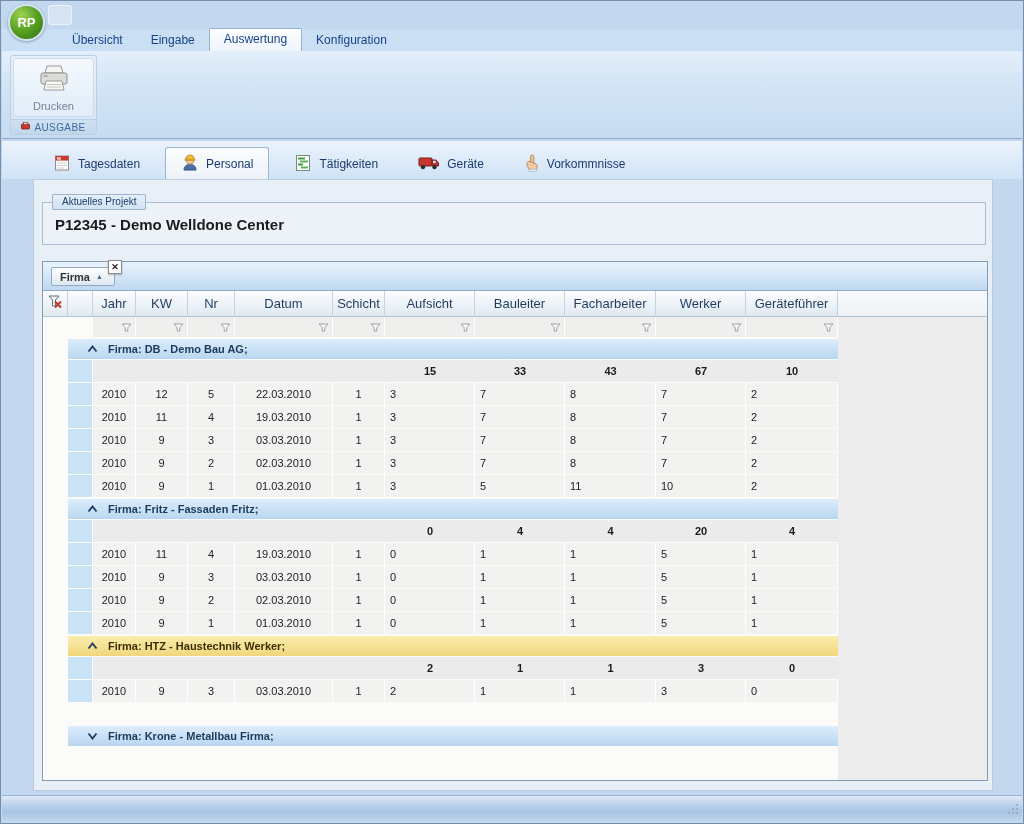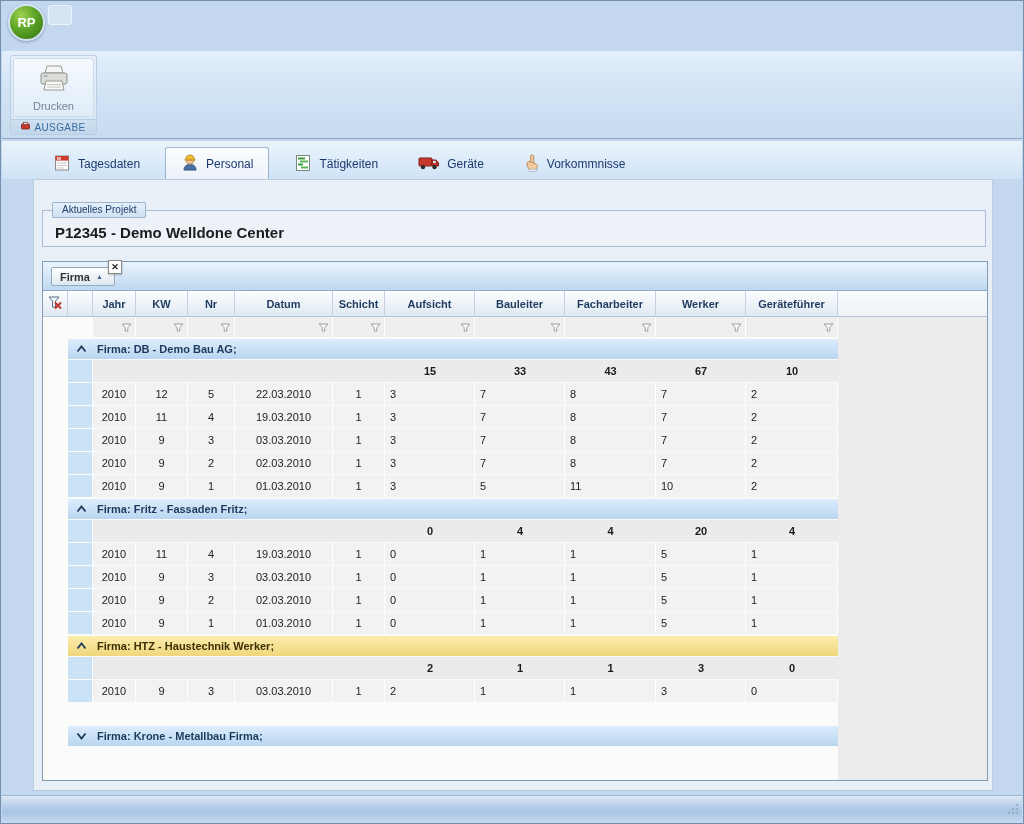--- a/index.html
+++ b/index.html
@@ -62,21 +62,21 @@
   .vtab { display:flex; align-items:center; gap:7px; height:30px; padding:0 15px;
     font-size:12px; color:#1b3a70; cursor:default; }
   .vtab.active { background:linear-gradient(#fbfdfe,#edf2f9);
     border:1px solid #9db6cf; border-bottom:none; border-radius:3px 3px 0 0;
     height:32px; position:relative; z-index:3; }
 
   
   .main-panel { position:absolute; top:178px; left:32px; width:960px; height:612px;
     background:#e9eff7; border:1px solid #b9cce0; }
 
-  .project-box { position:absolute; left:8px; top:30px; width:944px; height:37px;
+  .project-box { position:absolute; left:8px; top:22px; width:944px; height:43px;
     border:1px solid #a9bed4; background:#edf2f9; }
   .project-label { position:absolute; top:-9px; left:9px; padding:1px 9px 2px;
     font-size:10px; color:#20406a; background:linear-gradient(#e4effb,#cfe2f4);
     border:1px solid #9cb5cd; border-radius:1px; }
   .project-value { margin:13px 0 0 12px; font-size:15px; font-weight:bold; color:#1b1b1b; }
 
   
   .grid { position:absolute; left:8px; top:81px; width:946px; height:520px;
     border:1px solid #839cb5; background:#fbfbfa; display:flex; flex-direction:column; }
   .groupby-bar { height:29px; background:linear-gradient(#eaf4fe,#bed8f0);
@@ -86,36 +86,36 @@
     font-size:11px; font-weight:bold; color:#333; display:flex; align-items:center; gap:6px; cursor:default; }
   .chip .sort-arrow { font-size:7px; color:#46688c; }
   .chip-close { position:absolute; right:-8px; top:-8px; width:14px; height:14px;
     background:#fdfdfd; border:1px solid #8a8a8a; display:flex; align-items:center; justify-content:center;
     font-size:9px; font-weight:bold; color:#222; box-shadow:0 1px 2px rgba(0,0,0,.25); cursor:default; }
 
   .grid-header { display:flex; height:26px; flex:none; }
   .hcell { background:linear-gradient(#fcfdfe,#dfe9f2);
     border-right:1px solid #c3d2e0; border-bottom:1px solid #b3c3d3;
     display:flex; align-items:center; justify-content:center;
-    font-size:11px; font-weight:bold; color:#1e3c5f; flex:none; }
+    font-size:13px; font-weight:normal; color:#1e3c5f; flex:none; }
   .hcell.filler { flex:1; background:linear-gradient(#f8fafc,#eef2f6); border-right:none; }
   .w-icon { width:25px; } .w-indent { width:25px; }
 
   .grid-body { flex:1; position:relative; overflow:hidden; background:#fbfbfa; }
   .right-filler { position:absolute; left:795px; right:0; top:0; bottom:0; background:#ececec; }
 
   .filter-row { display:flex; height:20px; position:relative; }
   .fcell { background:#efefee; border-right:1px solid #fff;
     display:flex; align-items:center; justify-content:flex-end; padding-right:3px; flex:none; }
   .fcell.lead { background:#fbfbfa; border-right:none; }
 
   .group-row { display:flex; height:20px; margin:2px 0 1px 0; position:relative; }
   .gutter { width:25px; flex:none; }
   .indent { width:25px; flex:none; background:#c9e2f5; border-right:1px solid #fff; }
-  .gbar { width:770px; flex:none; display:flex; align-items:center; gap:9px; padding-left:8px;
+  .gbar { width:770px; flex:none; display:flex; align-items:center; gap:9px; padding-left:19px;
     background:linear-gradient(#dcedfc,#b9d6f0);
     font-size:11px; font-weight:bold; color:#1d3a5c; cursor:default; }
   .gbar.selected { background:linear-gradient(#fcedad,#f0d67c); color:#3a3005; }
   .chev { display:flex; width:12px; }
 
   .sum-row { display:flex; height:22px; margin-bottom:1px; position:relative; }
   .scell { background:#ebebeb; font-weight:bold; font-size:11px; color:#1b1b1b;
     display:flex; align-items:center; justify-content:center; flex:none; }
 
   .data-row { display:flex; height:22px; margin-bottom:1px; position:relative; }
@@ -131,20 +131,26 @@
   .resize-grip { position:absolute; right:3px; bottom:3px; }
 </style>
 </head>
 <body>
 
 <div class="window">
 
   <div class="qat-bump"></div>
   <div class="app-button">RP</div>
 
+  <div class="ribbon-tabs">
+    <span class="rtab">Übersicht</span>
+    <span class="rtab">Eingabe</span>
+    <span class="rtab active">Auswertung</span>
+    <span class="rtab">Konfiguration</span>
+  </div>
 
   <div class="ribbon-body">
     <div class="ribbon-group">
       <div class="big-button">
         <span>
           <svg width="34" height="30" viewBox="0 0 34 30">
             <polygon points="10,2 24,2 26,9 8,9" fill="#f4f4f2" stroke="#9a9a96"></polygon>
             <rect x="4" y="9" width="26" height="11" rx="2" fill="#dcdcd8" stroke="#90908c"></rect>
             <rect x="6.5" y="11" width="4" height="2" fill="#aab4be"></rect>
             <polygon points="9,17 25,17 27,26 7,26" fill="#f8f8f6" stroke="#9a9a96"></polygon>

